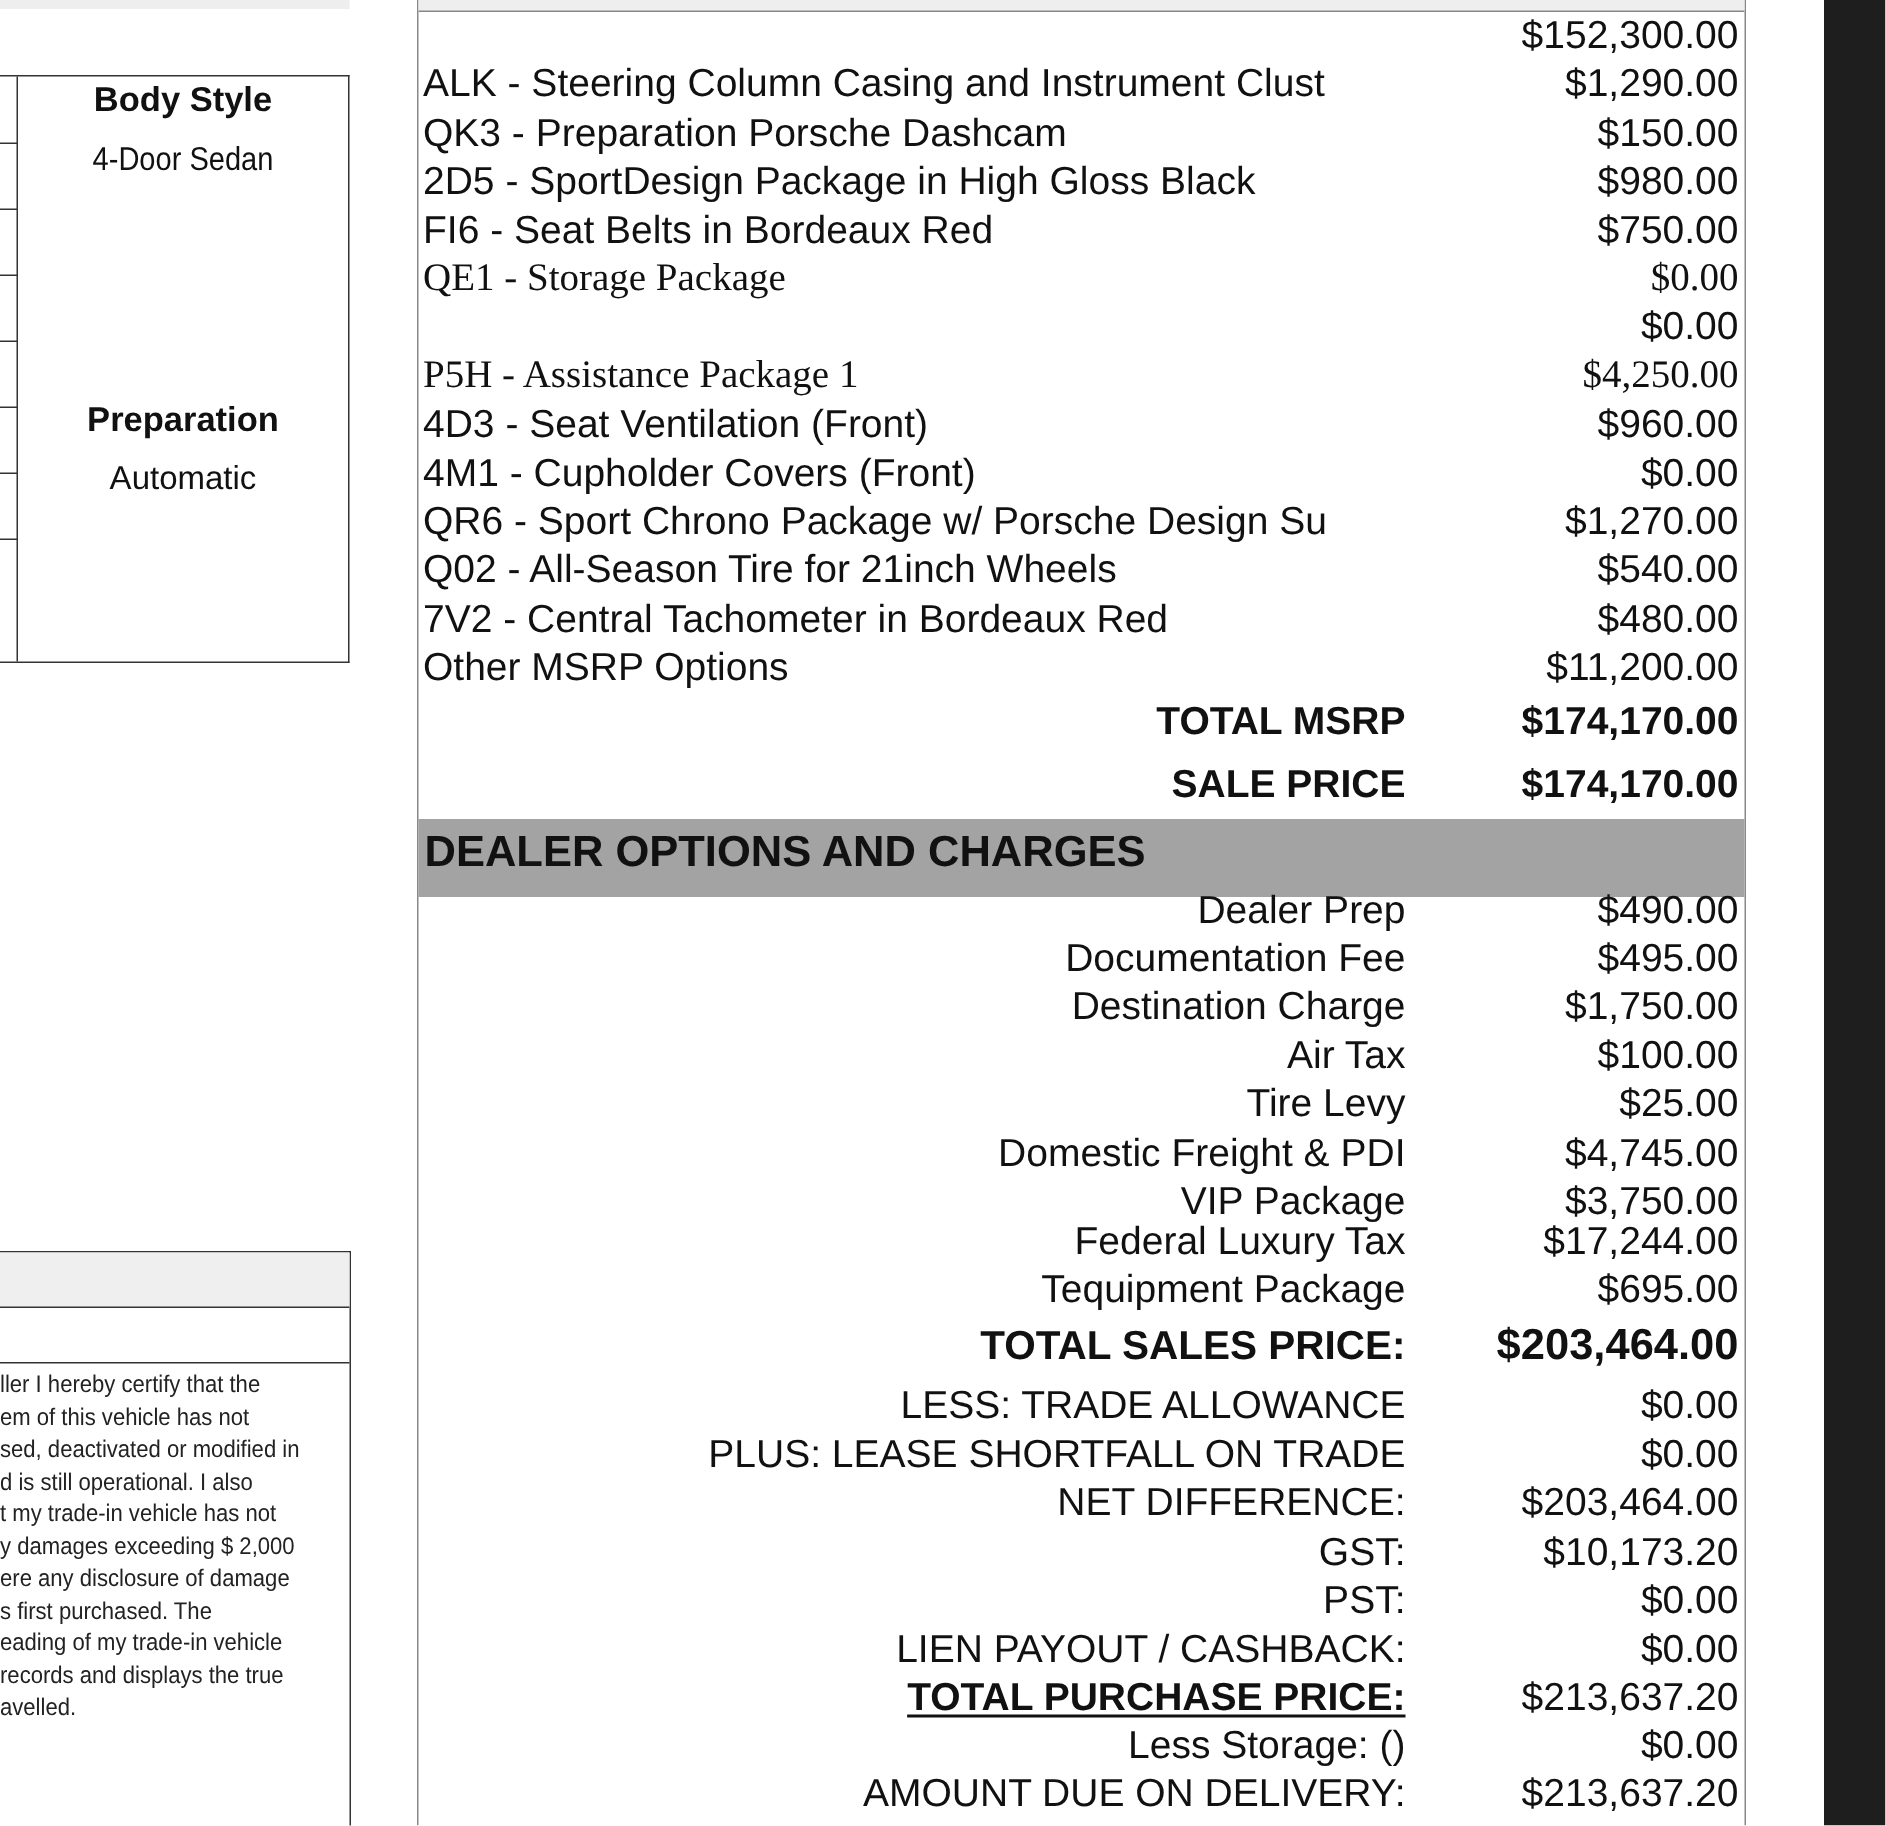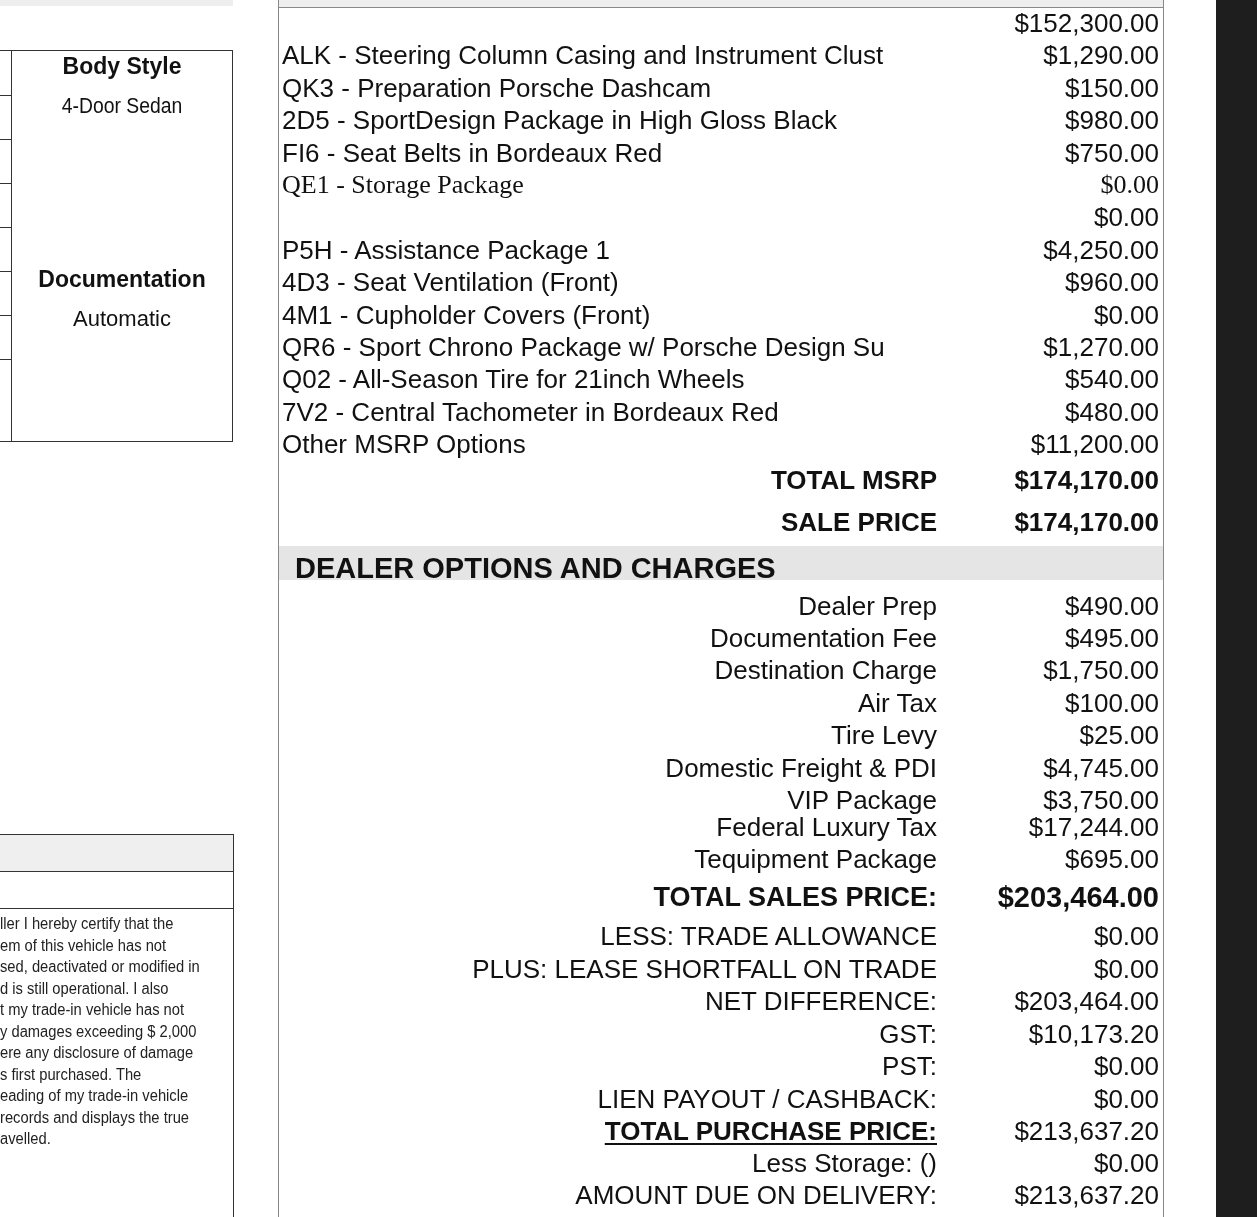--- a/index.html
+++ b/index.html
@@ -53,22 +53,22 @@
     .doc-top { position: absolute; left: 0; right: 0; top: 0; height: 7px; background: #eee; border-bottom: 1px solid #888; }
     .row {
       position: absolute; left: 0; right: 0; height: 32px; font-size: 26px; line-height: 32px;
     }
     .row .desc { position: absolute; left: 3px; white-space: nowrap; }
     .row .amt { position: absolute; right: 4px; text-align: right; white-space: nowrap; }
     .row .lbl { position: absolute; right: 226px; text-align: right; white-space: nowrap; }
     .bold { font-weight: bold; }
     .underline { text-decoration: underline; text-underline-offset: 3px; }
     .section-head {
-      position: absolute; left: 0; right: 0; top: 546px; height: 34px; background: #e5e5e5;
-      font-weight: bold; font-size: 29px; line-height: 44px; padding-left: 16px;
+      position: absolute; left: 0; right: 0; top: 546px; height: 52px; background: #a3a3a3;
+      font-weight: bold; font-size: 29px; line-height: 44px; padding-left: 4px;
     }
 
     .gutter { position: absolute; left: 1164px; top: 0; width: 52px; height: 1217px; background: #fff; }
     .dark-edge { position: absolute; left: 1216px; top: 0; width: 41px; height: 1217px; background: #1e1e1e; }
   </style>
 </head>
 <body>
 
 <div class="top-strip"></div>
 <div class="vehicle-box">
@@ -76,21 +76,21 @@
   <div class="row-line" style="top:44px"></div>
   <div class="row-line" style="top:88px"></div>
   <div class="row-line" style="top:132px"></div>
   <div class="row-line" style="top:176px"></div>
   <div class="row-line" style="top:220px"></div>
   <div class="row-line" style="top:264px"></div>
   <div class="row-line" style="top:308px"></div>
 
   <div class="spec-label" style="top:2px">Body Style</div>
   <div class="spec-value condensed" style="top:42px">4-Door Sedan</div>
-  <div class="spec-label" style="top:215px">Documentation</div>
+  <div class="spec-label" style="top:215px">Preparation</div>
   <div class="spec-value" style="top:255px">Automatic</div>
 </div>
 
 <div class="cert-box">
   <div class="cert-head"></div>
   <div class="cert-sub"></div>
   <div class="cert-text">ller I hereby certify that the
 em of this vehicle has not
 sed, deactivated or modified in
 d is still operational. I also
@@ -126,21 +126,21 @@
         <span class="desc">FI6 - Seat Belts in Bordeaux Red</span>
         <span class="amt">$750.00</span>
       </div>
       <div class="row" style="top: 169px; font-family: Liberation Serif, serif;">
         <span class="desc">QE1 - Storage Package</span>
         <span class="amt">$0.00</span>
       </div>
       <div class="row" style="top: 201.4px;">
         <span class="amt">$0.00</span>
       </div>
-      <div class="row" style="top: 233.8px;">
+      <div class="row" style="top: 233.8px; font-family: Liberation Serif, serif;">
         <span class="desc">P5H - Assistance Package 1</span>
         <span class="amt">$4,250.00</span>
       </div>
       <div class="row" style="top: 266.2px;">
         <span class="desc">4D3 - Seat Ventilation (Front)</span>
         <span class="amt">$960.00</span>
       </div>
       <div class="row" style="top: 298.6px;">
         <span class="desc">4M1 - Cupholder Covers (Front)</span>
         <span class="amt">$0.00</span>

